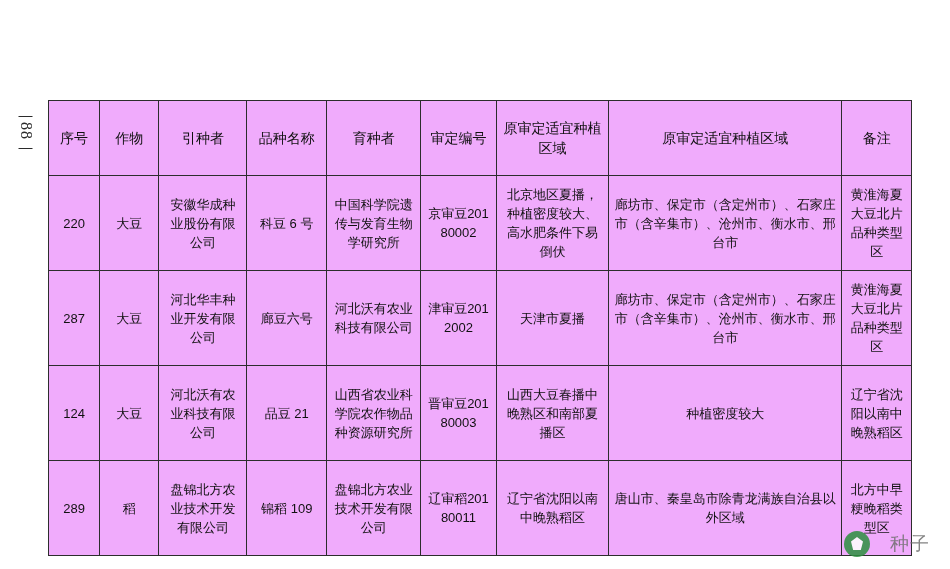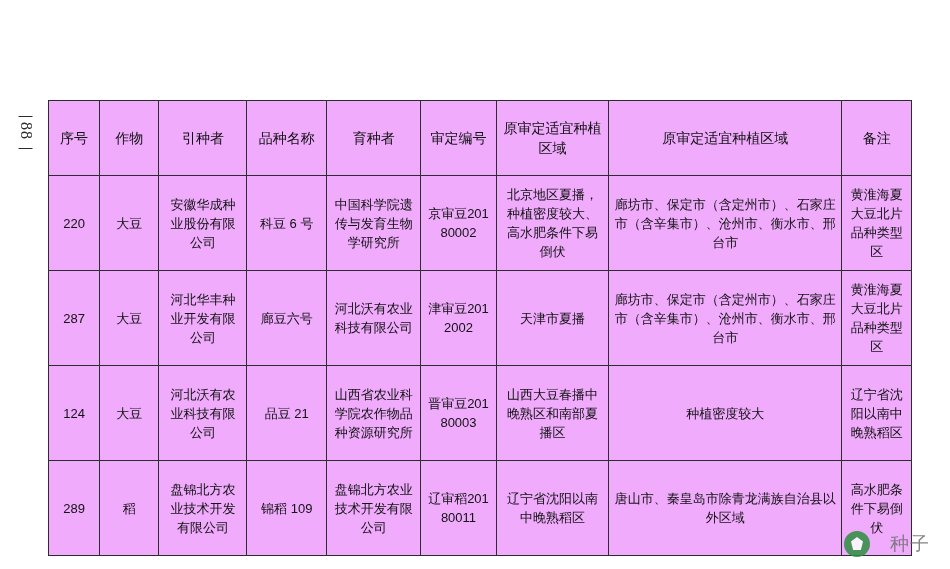--- a/index.html
+++ b/index.html
@@ -195,21 +195,21 @@
       </tr>
       <tr>
         <td>289</td>
         <td>稻</td>
         <td>盘锦北方农业技术开发有限公司</td>
         <td>锦稻 109</td>
         <td>盘锦北方农业技术开发有限公司</td>
         <td>辽审稻20180011</td>
         <td>辽宁省沈阳以南中晚熟稻区</td>
         <td>唐山市、秦皇岛市除青龙满族自治县以外区域</td>
-        <td>高水肥条件下易倒伏</td>
+        <td>北方中早粳晚稻类型区</td>
       </tr>
     </tbody>
   </table>
 
   <div class="watermark">
     <span class="wm-circle"></span>
     <span class="wm-text">种子</span>
   </div>
 
 </div>

